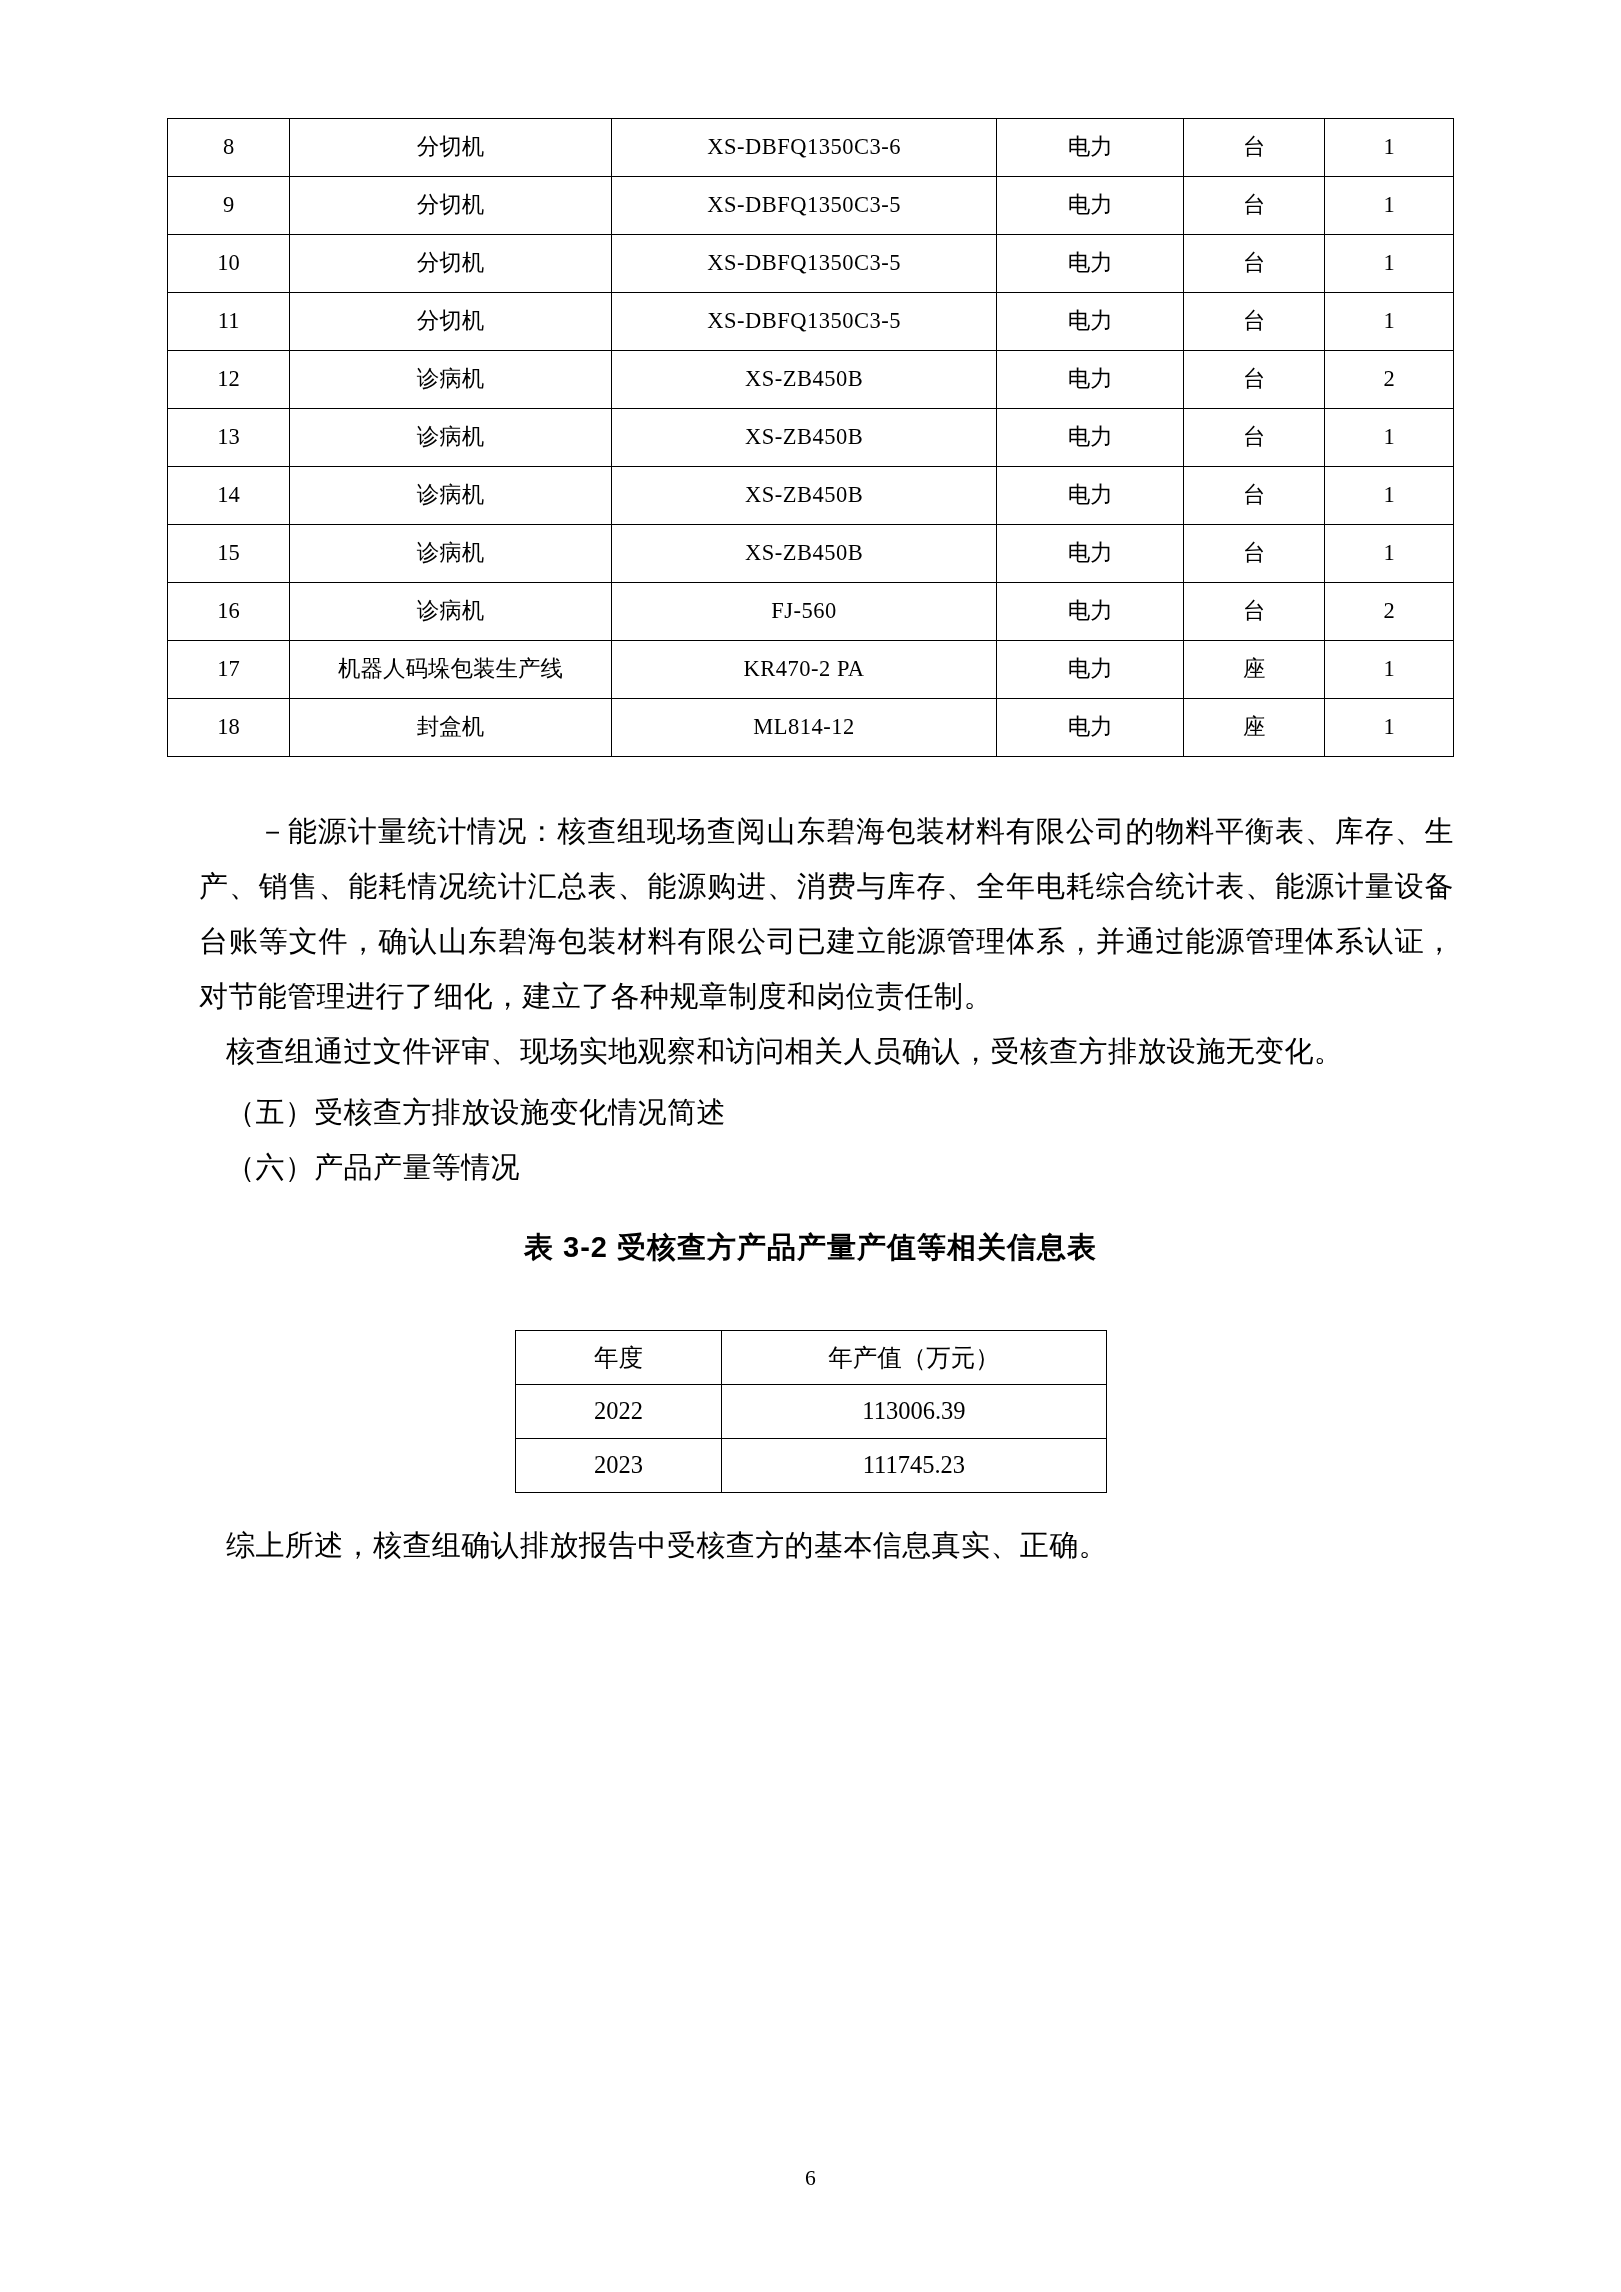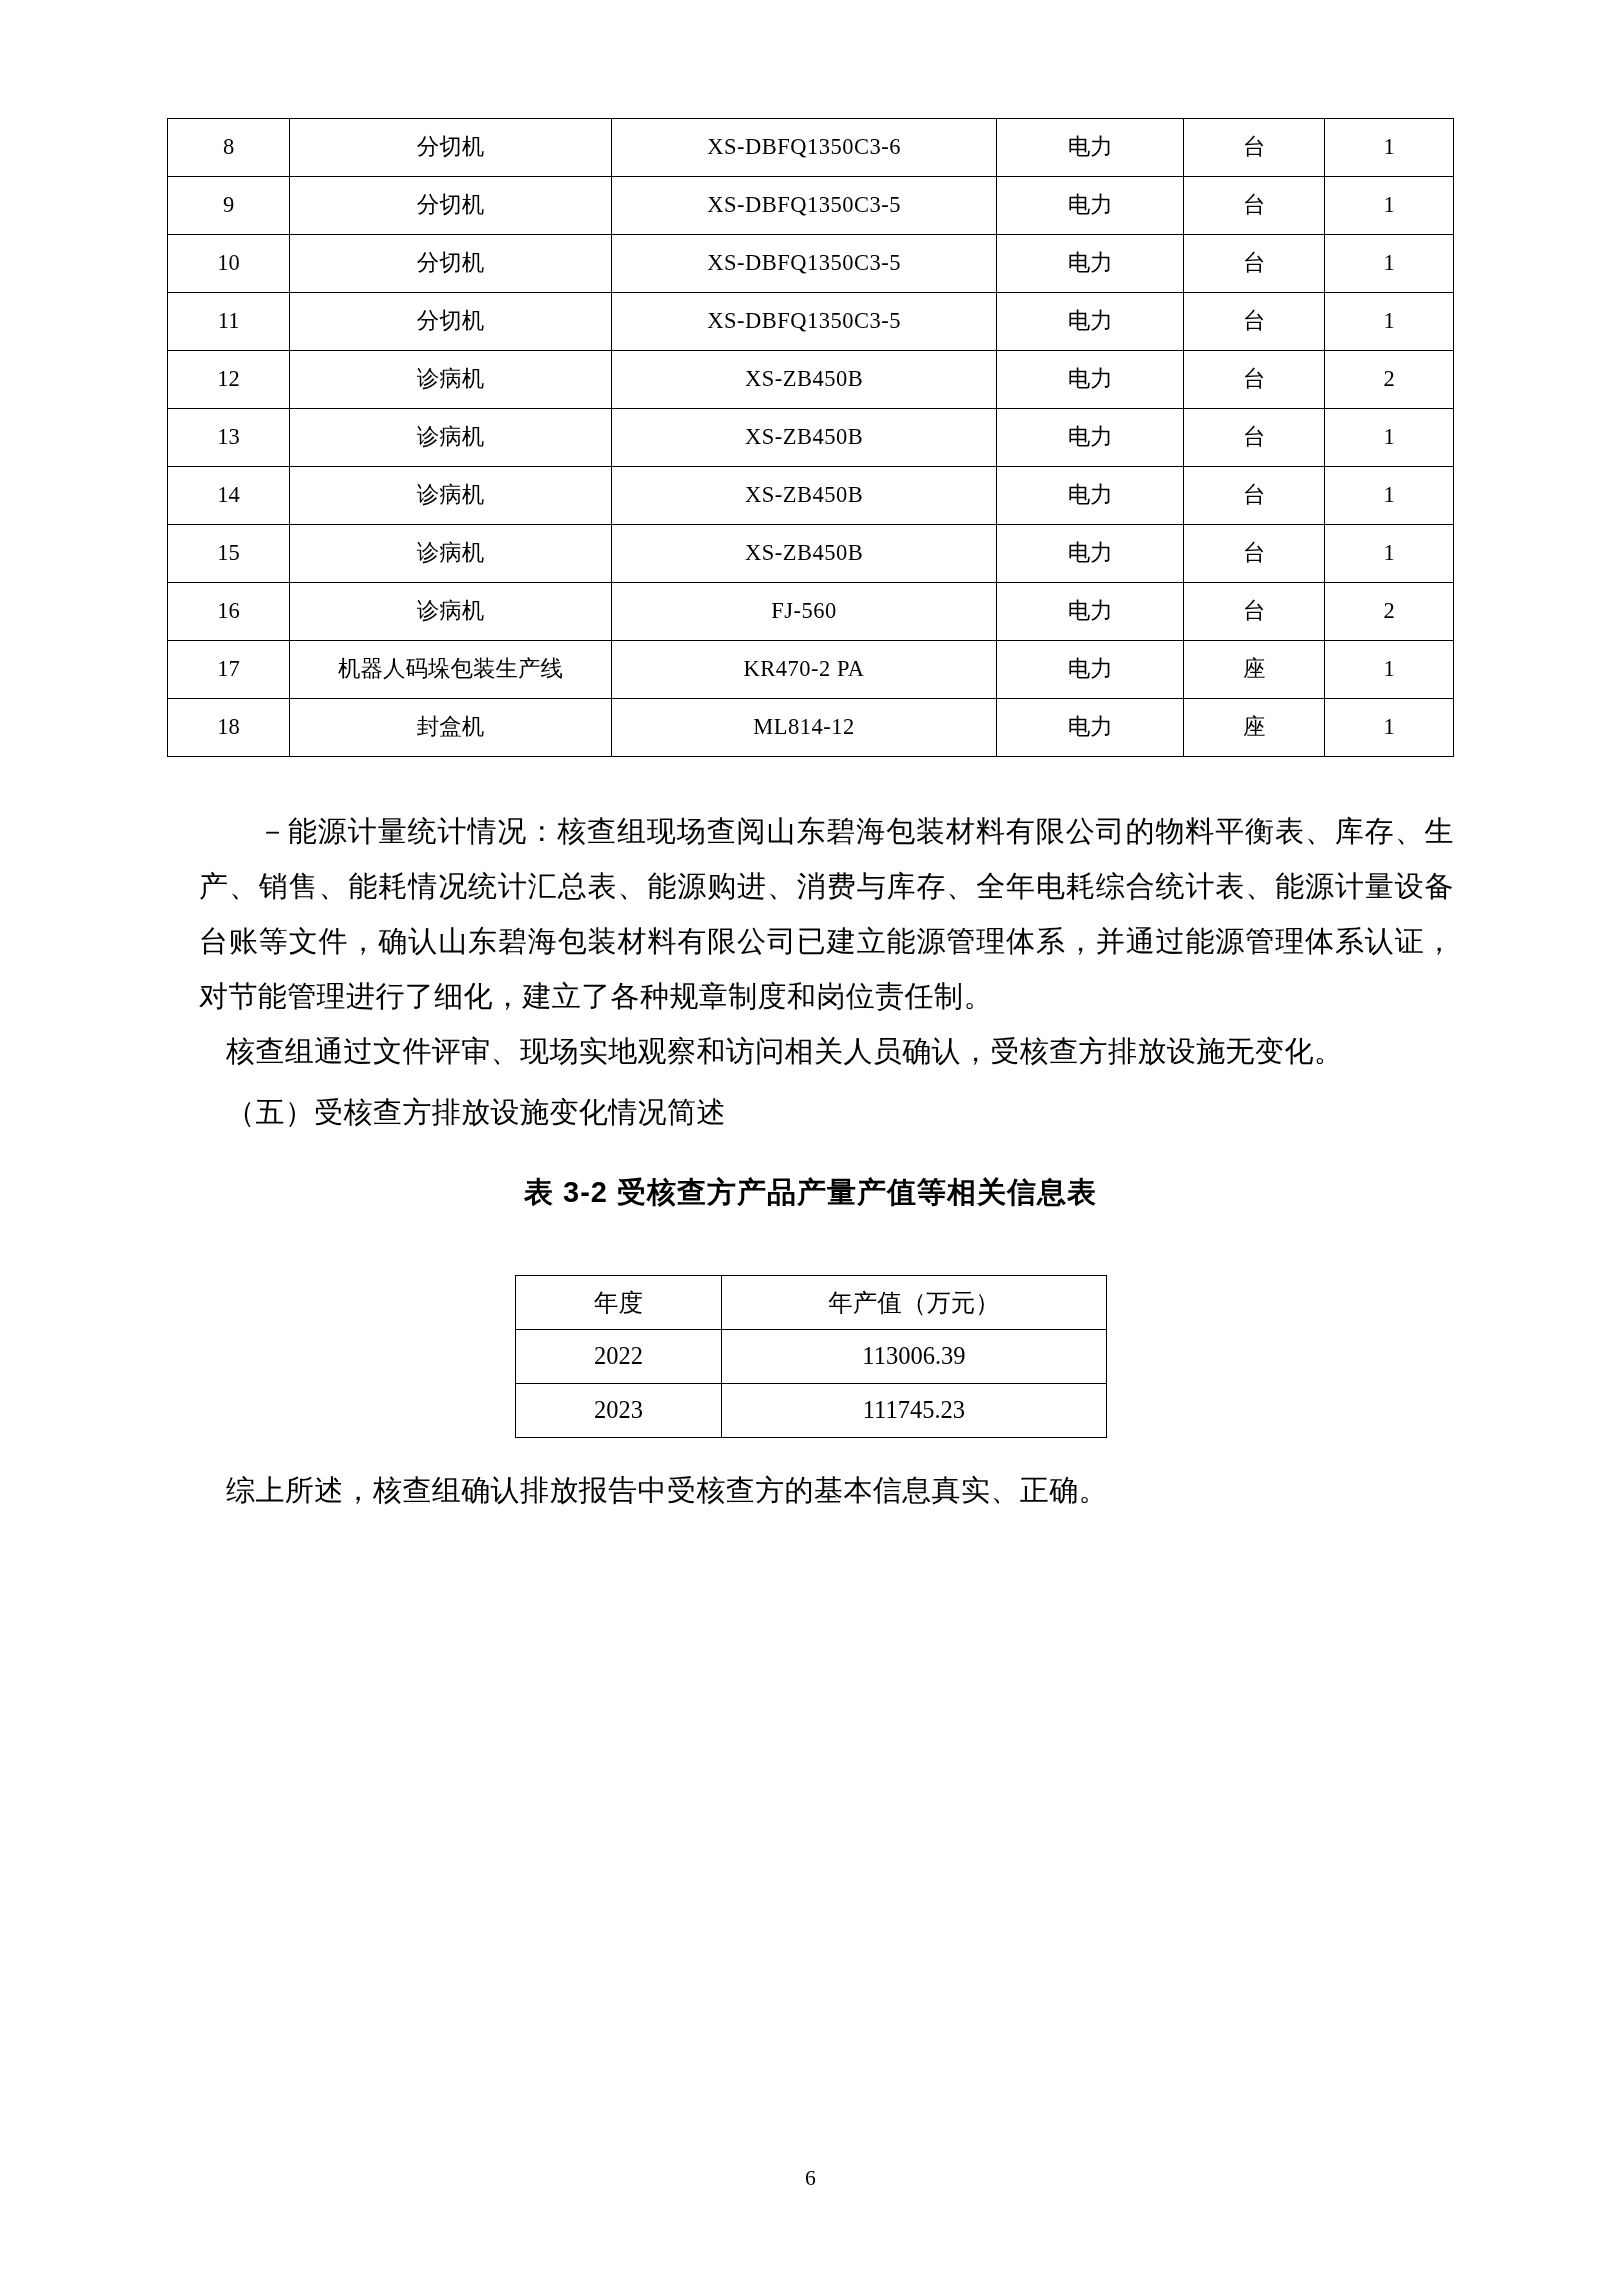--- a/index.html
+++ b/index.html
@@ -213,20 +213,21 @@
       </tr>
     </tbody>
   </table>
 
   <p class="para indent gap-before-1">－能源计量统计情况：核查组现场查阅山东碧海包装材料有限公司的物料平衡表、库存、生产、销售、能耗情况统计汇总表、能源购进、消费与库存、全年电耗综合统计表、能源计量设备台账等文件，确认山东碧海包装材料有限公司已建立能源管理体系，并通过能源管理体系认证，对节能管理进行了细化，建立了各种规章制度和岗位责任制。</p>
 
   <p class="para indent">核查组通过文件评审、现场实地观察和访问相关人员确认，受核查方排放设施无变化。</p>
 
   <p class="para indent gap-sm">（五）受核查方排放设施变化情况简述</p>
 
+  <p class="para indent">（六）产品产量等情况</p>
 
   <div class="tbl-caption">表 3-2 受核查方产品产量产值等相关信息表</div>
 
   <div class="product-wrap">
     <table class="product-table">
       <colgroup>
           <col class="pc-0">
           <col class="pc-1">
         </colgroup>
       <tbody>

